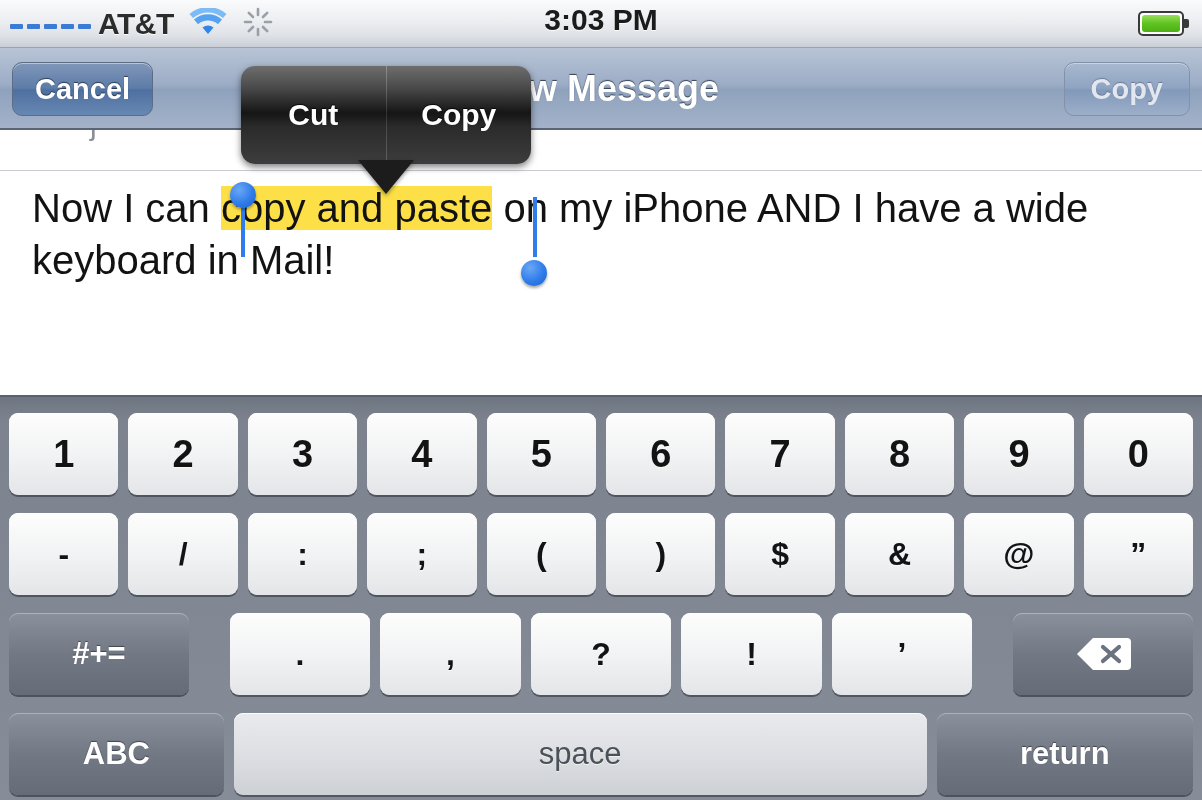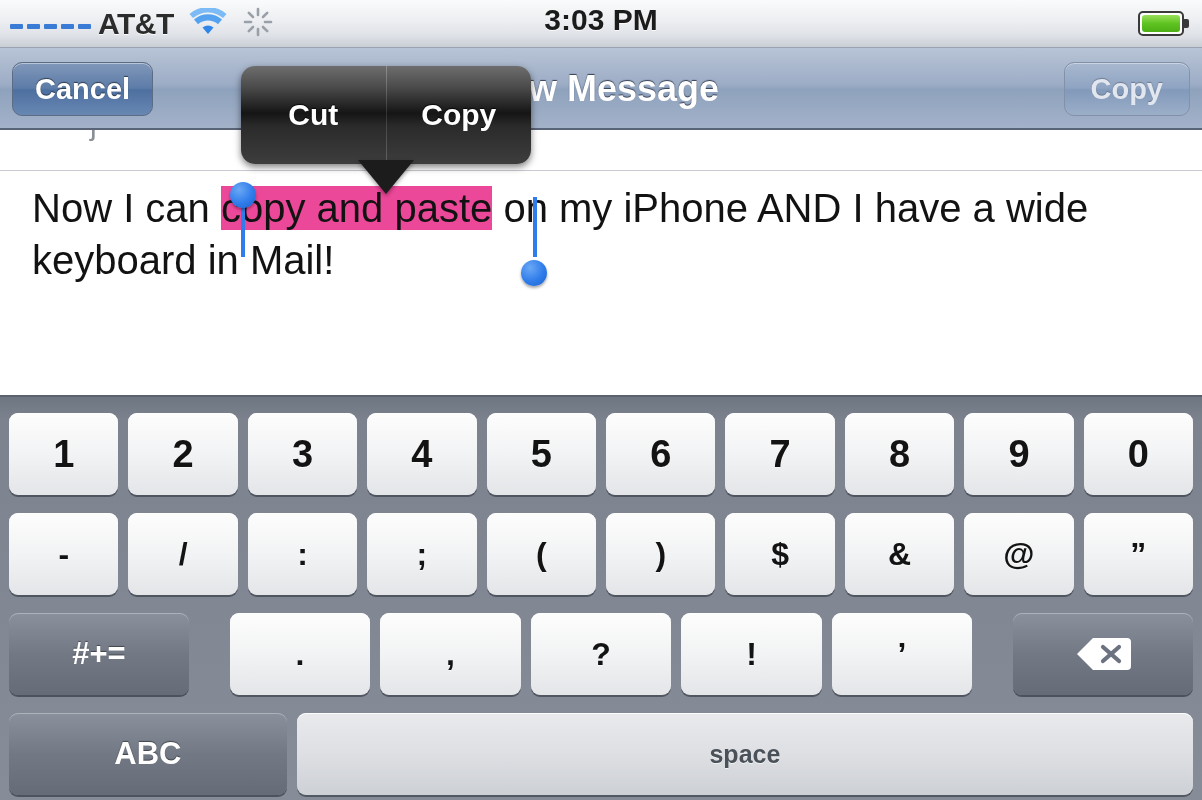--- a/index.html
+++ b/index.html
@@ -124,21 +124,21 @@
     position: absolute; left: 90px; top: -22px;
     font-size: 30px; color: #8a8f96;
   }
   #message-body {
     position: absolute; left: 32px; top: 52px;
     width: 1150px;
     font-size: 40px; line-height: 52px; color: #121212;
     white-space: pre-wrap;
   }
   .sel-text {
-    background: #ec4899;
+    background: #fde047;
     box-shadow: 0 0 0 0 transparent;
   }
   #sel-bar-left {
     position: absolute; left: 241px; top: 197px;
     width: 4px; height: 60px; background: #2f7cea;
   }
   #sel-bar-right {
     position: absolute; left: 533px; top: 197px;
     width: 4px; height: 60px; background: #2f7cea;
   }
@@ -215,21 +215,21 @@
     color: #ffffff;
     text-shadow: 0 -1px 1px rgba(0,0,0,0.45);
     box-shadow: 0 2px 0 rgba(40,45,55,0.6), inset 0 1px 0 rgba(255,255,255,0.3);
   }
   .key.sym { font-size: 32px; }
   #row-3 .key { height: 82px; }
   #key-shift-sym { flex: 1.28; font-size: 31px; }
   #key-backspace { flex: 1.28; }
   #key-abc { flex: 1.55; font-size: 31px; }
   #key-space {
-    flex: 5.0; font-size: 25px; font-weight: bold;
+    flex: 5.0; font-size: 31px; font-weight: normal;
     color: #4a5159;
     background: linear-gradient(to bottom, #e9eaec 0%, #dddfe3 50%, #cdd0d5 100%);
   }
   #key-return { flex: 1.85; font-size: 31px; }
   .spacer-gap { flex: 0.22; }
   #backspace-glyph { width: 56px; height: 40px; }
 </style>
 </head>
 <body>
 
@@ -351,16 +351,17 @@
             <line x1="28" y1="13" x2="44" y2="27"></line>
             <line x1="44" y1="13" x2="28" y2="27"></line>
           </g>
         </svg>
       </div>
     </div>
 
     <div class="kb-row" id="row-4">
       <div class="key dark" id="key-abc">ABC</div>
       <div class="key" id="key-space">space</div>
+      <div class="key dark" id="key-return">return</div>
     </div>
 
   </div>
 </div>
 
 </body></html>

